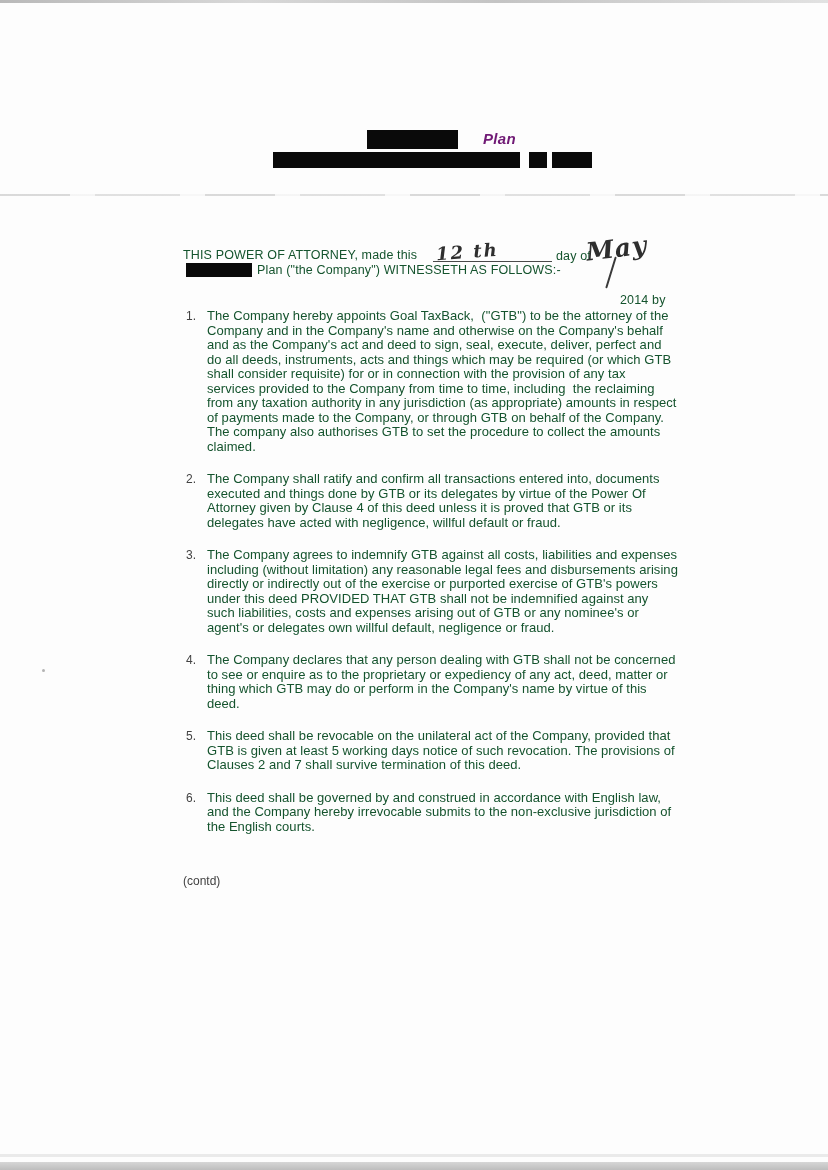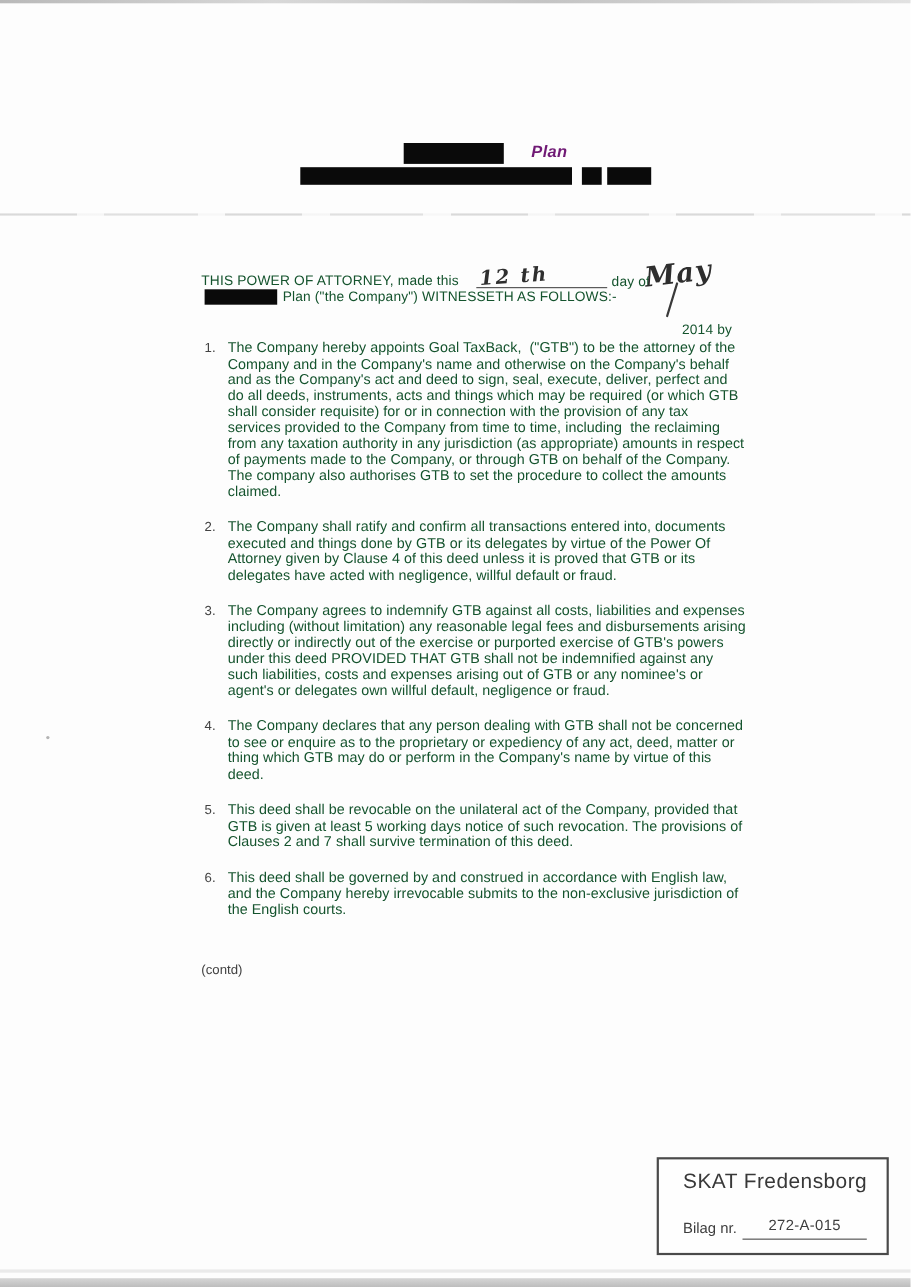--- a/index.html
+++ b/index.html
@@ -141,24 +141,17 @@
       <span class="clause-txt">This deed shall be governed by and construed in accordance with English law,
 and the Company hereby irrevocable submits to the non-exclusive jurisdiction of
 the English courts.</span>
     </li>
   </ol>
 
   <div class="contd">(contd)</div>
 
   <div class="scan-speck"></div>
 
-  <div class="stamp">
-    <div class="stamp-office">SKAT Fredensborg</div>
-    <span class="stamp-label">Bilag nr.</span>
-    <div class="stamp-num-wrap">
-      <span class="stamp-number">272-A-015</span>
-    </div>
-  </div>
 
   <div class="scan-bottom-faint"></div>
   <div class="scan-bottom"></div>
 
 </div>
 
 </body></html>

